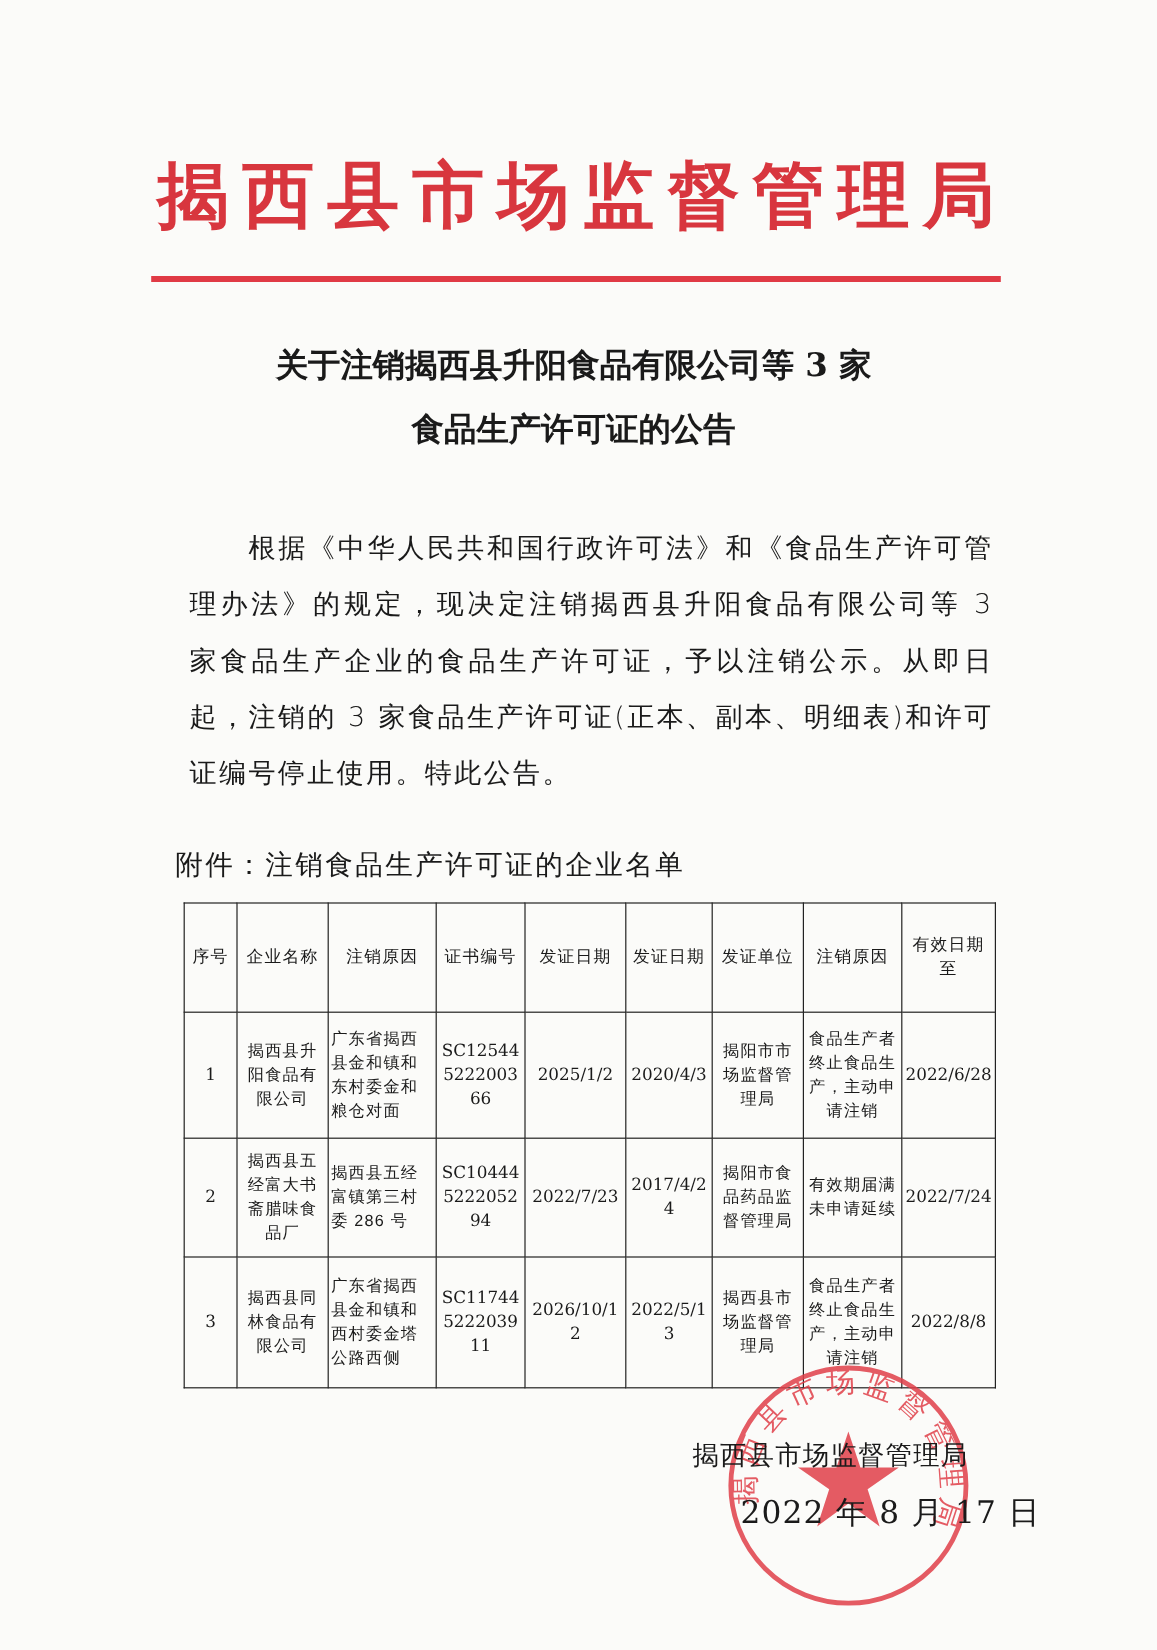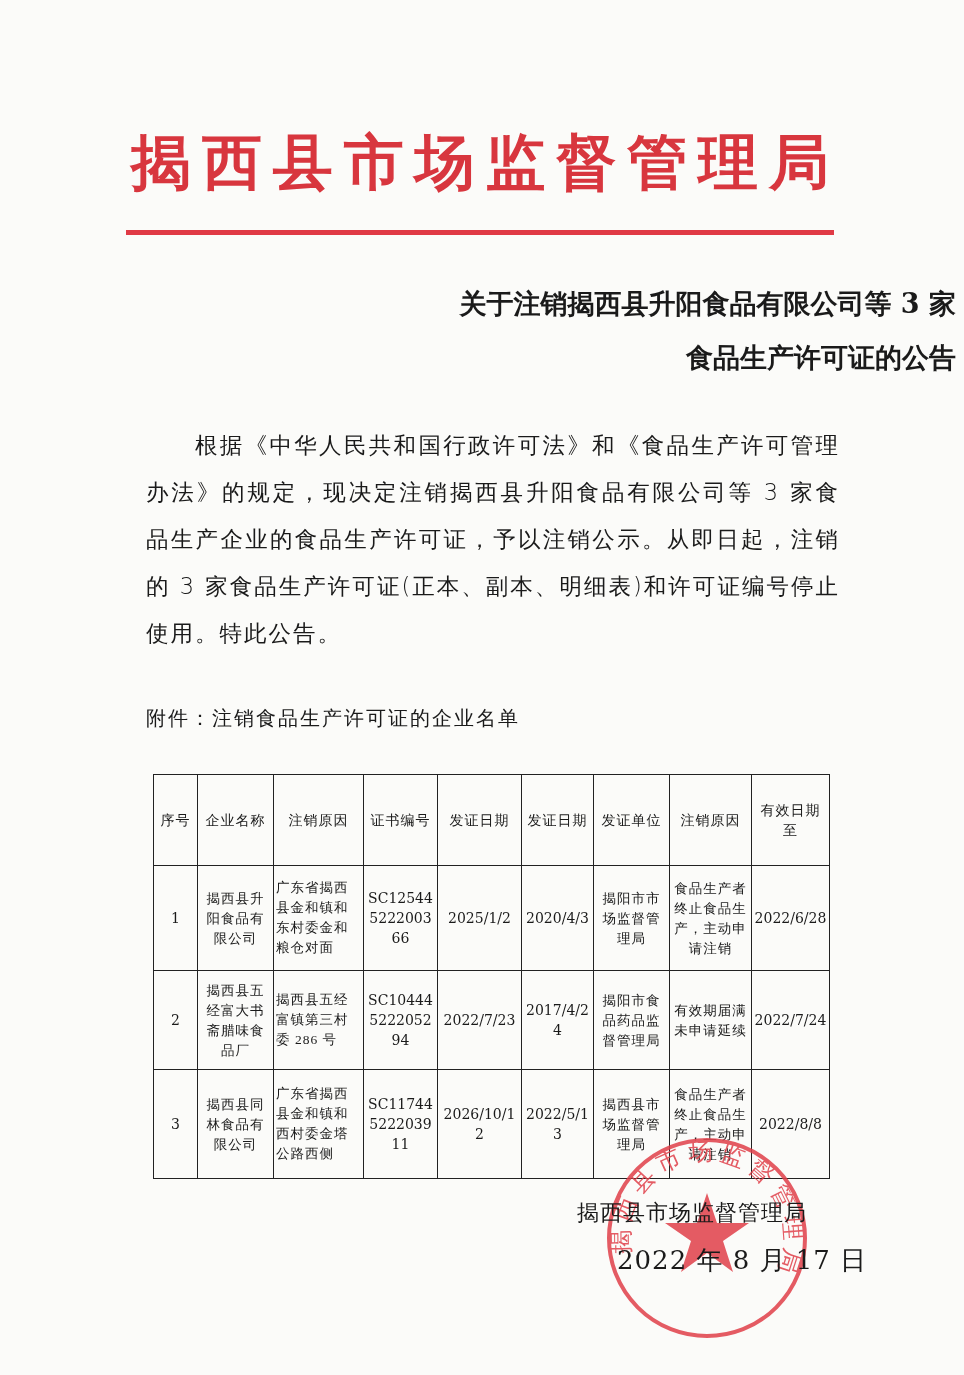--- a/index.html
+++ b/index.html
@@ -7,39 +7,39 @@
     width: 964px; height: 1375px; background: #fbfbf9; position: relative; overflow: hidden;
     font-family: "DejaVu Serif", "Liberation Serif", serif; color: #1a1a1a;
   }
   .masthead {
     position: absolute; left: 126px; top: 128px; width: 708px; height: 70px;
     display: flex; justify-content: space-between; align-items: center;
     color: #d8363e; font-family: "DejaVu Sans", sans-serif; font-weight: bold; font-size: 60px;
   }
   .masthead span { display: inline-block; width: 70px; text-align: center; }
   .red-rule { position: absolute; left: 126px; top: 230px; width: 708px; height: 5px; background: #e03a45; }
-  .title { position: absolute; left: 0; width: 956px; text-align: right; font-weight: bold; font-size: 27px; font-family: "DejaVu Serif", serif; }
+  .title { position: absolute; left: 0; width: 956px; text-align: center; font-weight: bold; font-size: 27px; font-family: "DejaVu Serif", serif; }
   .title.l1 { top: 286px; }
   .title.l2 { top: 340px; }
   .body-text {
     position: absolute; left: 146px; top: 422px; width: 694px; font-size: 22.5px; line-height: 47px;
     letter-spacing: 2px; text-align: justify; font-family: "DejaVu Sans", sans-serif; font-weight: 300;
   }
-  .body-text p { margin: 0; text-indent: 49px; }
-  .attach { position: absolute; left: 146px; top: 705px; font-size: 20px; letter-spacing: 2px; font-family: Liberation Sans, sans-serif; }
+  .body-text p { margin: 12px; text-indent: 49px; }
+  .attach { position: absolute; left: 146px; top: 705px; font-size: 23px; letter-spacing: 2px; font-family: Liberation Sans, sans-serif; }
   table.list {
     position: absolute; left: 153px; top: 752px; border-collapse: collapse; table-layout: fixed;
-    font-size: 14px; font-family: "DejaVu Serif", serif; margin-top: 22px;
+    font-size: 14px; font-family: "DejaVu Serif", serif;
   }
   table.list td, table.list th {
     border: 1px solid #222; text-align: center; vertical-align: middle; padding: 0 2px;
     font-weight: normal; line-height: 20px; word-break: break-all;
   }
   table.list th { height: 90px; font-family: "DejaVu Sans", sans-serif; font-size: 14px; letter-spacing: 1px; }
-  table.list td.cn { font-family: Liberation Serif, serif; font-size: 13.5px; letter-spacing: 1px; text-align: left; }
+  table.list td.cn { font-family: Liberation Sans, sans-serif; font-size: 13.5px; letter-spacing: 1px; text-align: left; }
   table.list td.cnc { font-family: "DejaVu Sans", sans-serif; font-size: 13.5px; letter-spacing: 1px; }
   table.list tr.r1 td { height: 104px; }
   table.list tr.r2 td { height: 98px; }
   table.list tr.r3 td { height: 108px; }
   .signature { position: absolute; left: 577px; top: 1198px; font-size: 22px; font-family: "DejaVu Sans", sans-serif; letter-spacing: 1px; z-index: 2; }
   .sign-date { position: absolute; left: 617px; top: 1243px; font-size: 26px; font-family: "DejaVu Serif", serif; letter-spacing: 1px; z-index: 2; }
   .seal { position: absolute; left: 604px; top: 1135px; width: 206px; height: 206px; z-index: 1; opacity: 0.85; }
 </style>
 </head>
 <body>

